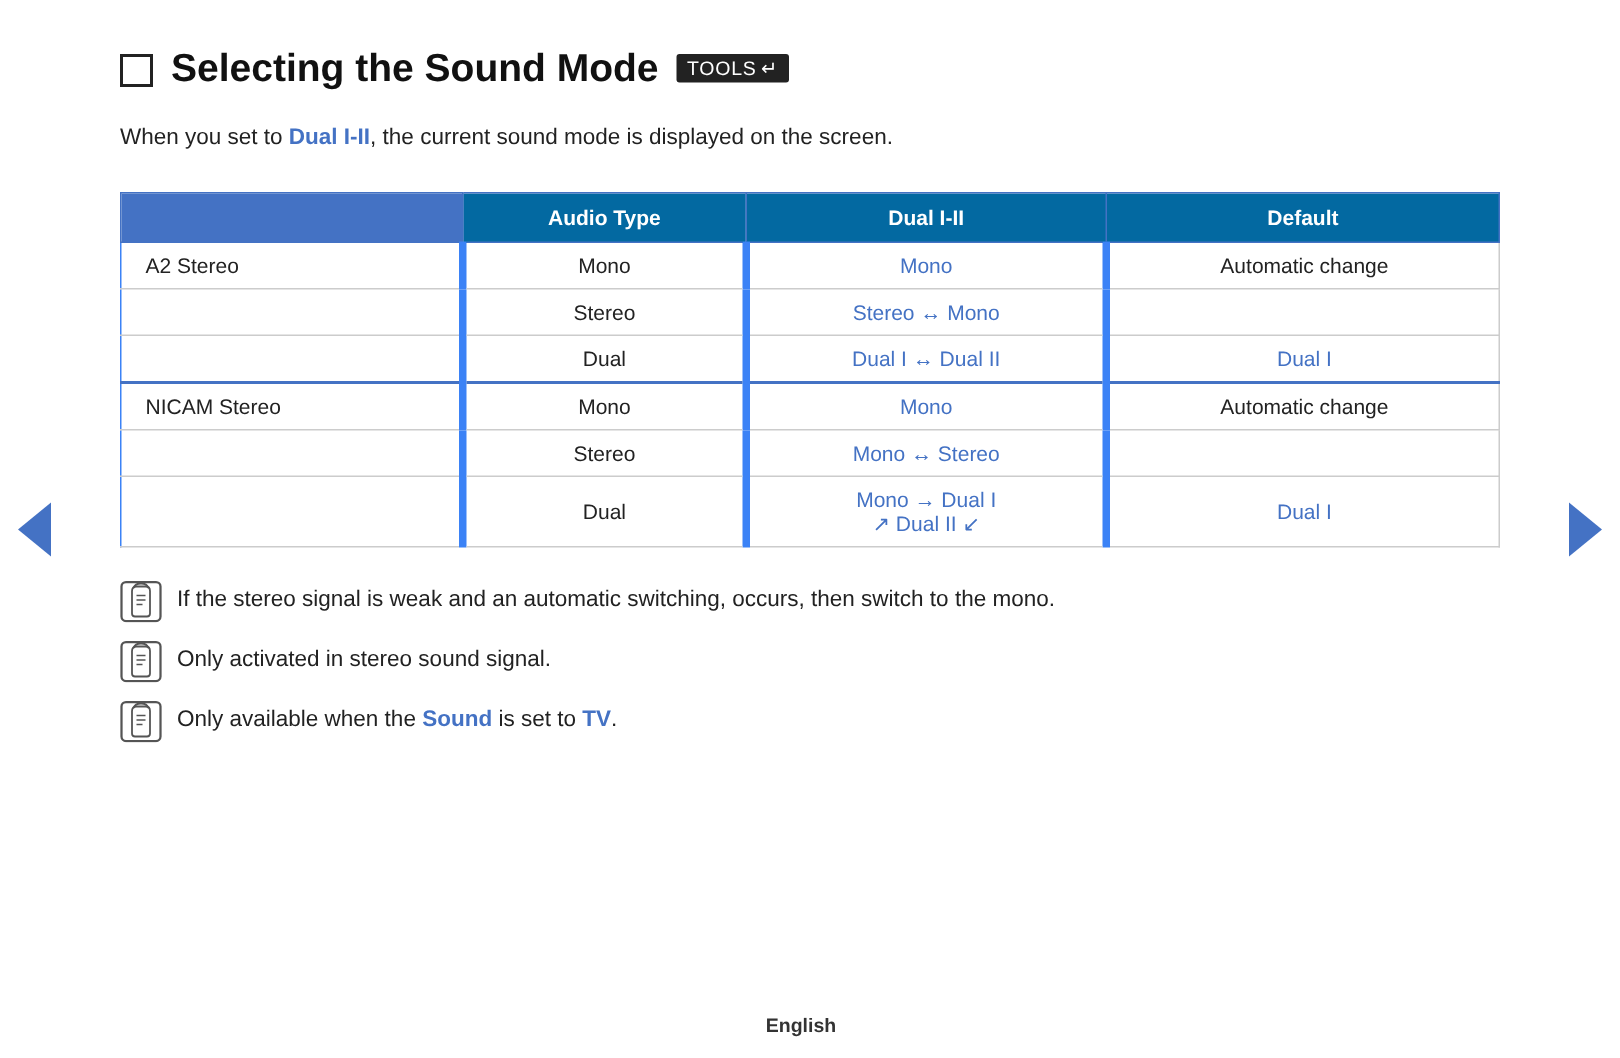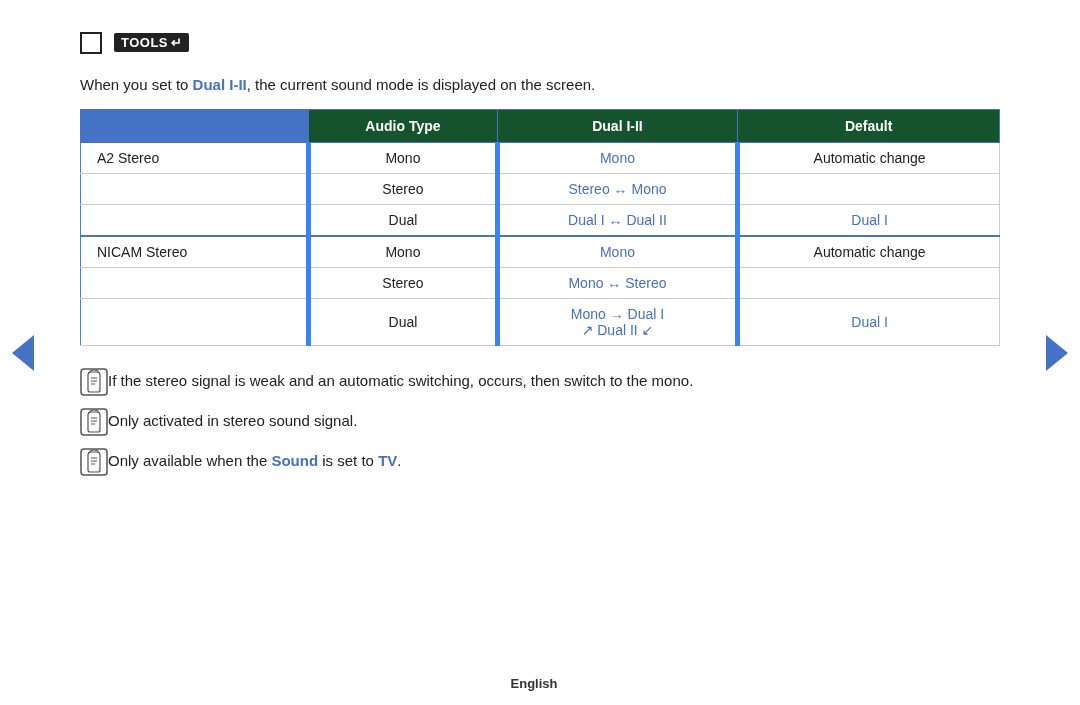--- a/index.html
+++ b/index.html
@@ -32,44 +32,44 @@
     }
     .page-title {
       font-size: 26px;
       font-weight: 700;
       color: #111;
     }
     .tools-badge {
       background: #222;
       color: #fff;
       font-size: 13px;
-      font-weight: bold;
+      font-weight: normal;
       padding: 2px 7px;
       border-radius: 2px;
       letter-spacing: 0.5px;
       display: inline-flex;
       align-items: flex-end;
       gap: 3px;
     }
     .subtitle {
       font-size: 15px;
       color: #222;
-      margin-bottom: 16px;
+      margin-bottom: 28px;
     }
     .blue-bold { color: #4472C4; font-weight: bold; }
 
     
     table {
       width: 100%;
       border-collapse: collapse;
       margin-bottom: 24px;
       font-size: 14px;
     }
     thead tr th {
-      background: #14532d;
+      background: #0369a1;
       color: #fff;
       font-weight: bold;
       padding: 8px 12px;
       text-align: center;
       border: 1px solid #4472C4;
     }
     thead tr th:first-child {
       background: #4472C4;
     }
     tbody tr td {
@@ -93,20 +93,21 @@
       color: #4472C4;
     }
 
     
     .notes {
       margin-top: 8px;
     }
     .note-item {
       display: flex;
       align-items: flex-start;
+      gap: 10px;
       margin-bottom: 14px;
       font-size: 15px;
       color: #222;
     }
     .note-icon {
       width: 28px;
       height: 28px;
       flex-shrink: 0;
       margin-top: -2px;
     }
@@ -157,20 +158,21 @@
       border: 1px solid #4472C4;
     }
   </style>
 </head>
 <body>
 
 <div class="page">
 
   <div class="title-row">
     <span class="checkbox-icon"></span>
+    <span class="page-title">Selecting the Sound Mode</span>
     <span class="tools-badge">
       <span>TOOLS</span>
         <span>↵</span>
     </span>
   </div>
 
   <p class="subtitle">
     <span>When you set to </span><span class="blue-bold">Dual I-II</span><span>, the current sound mode is displayed on the screen.</span>
   </p>
 

